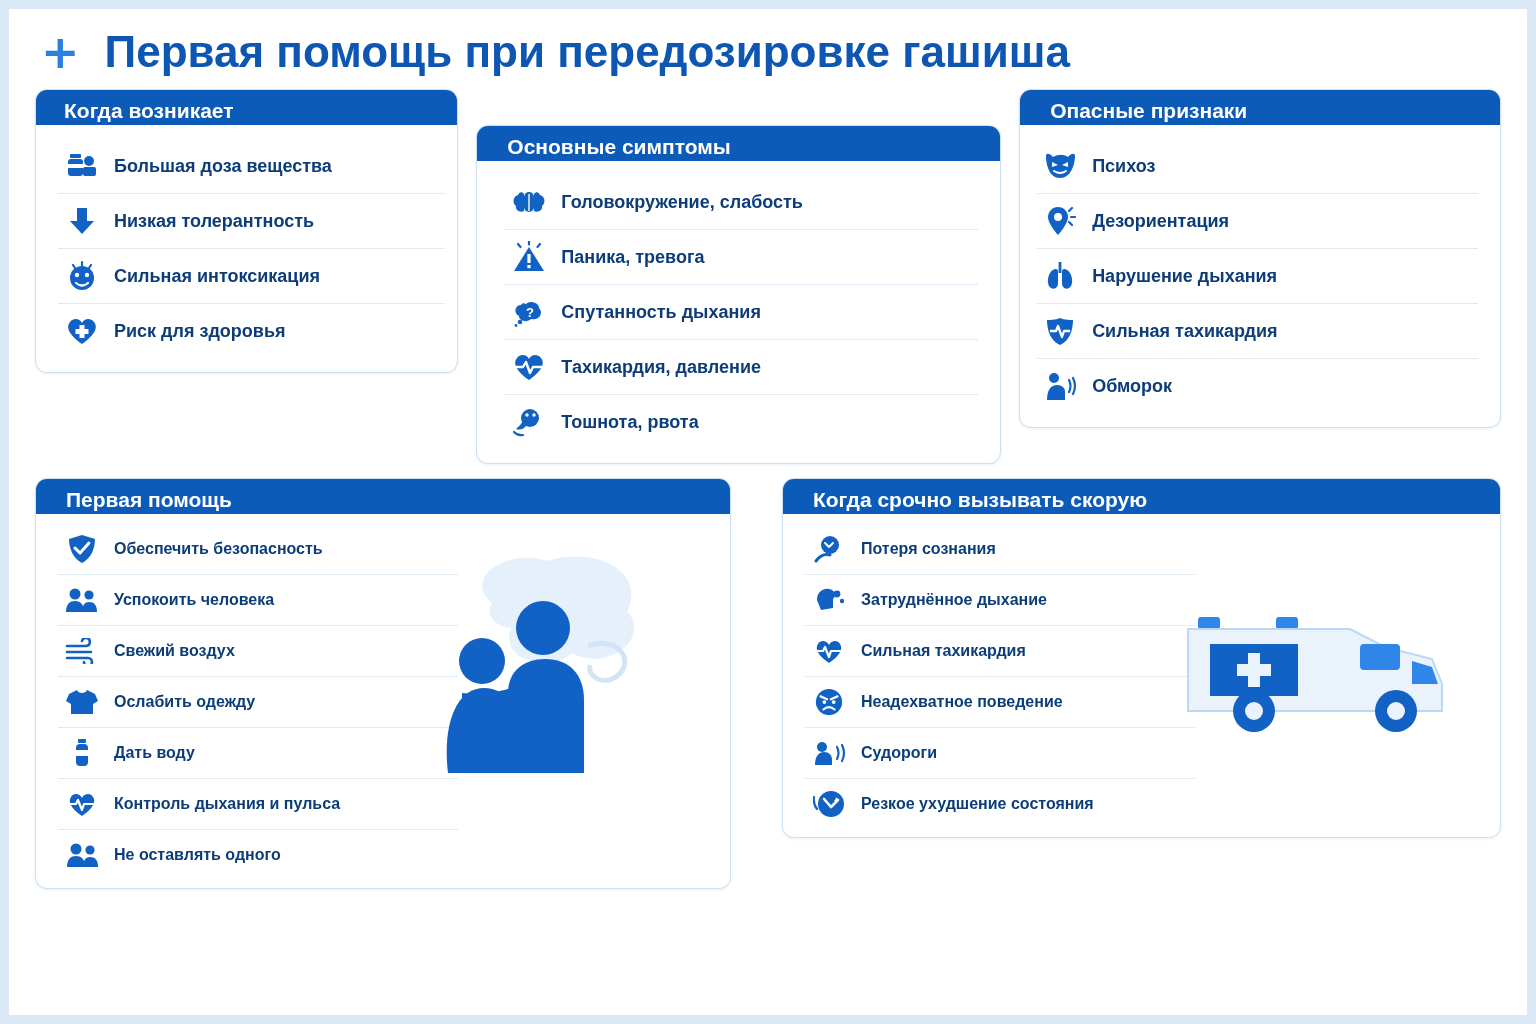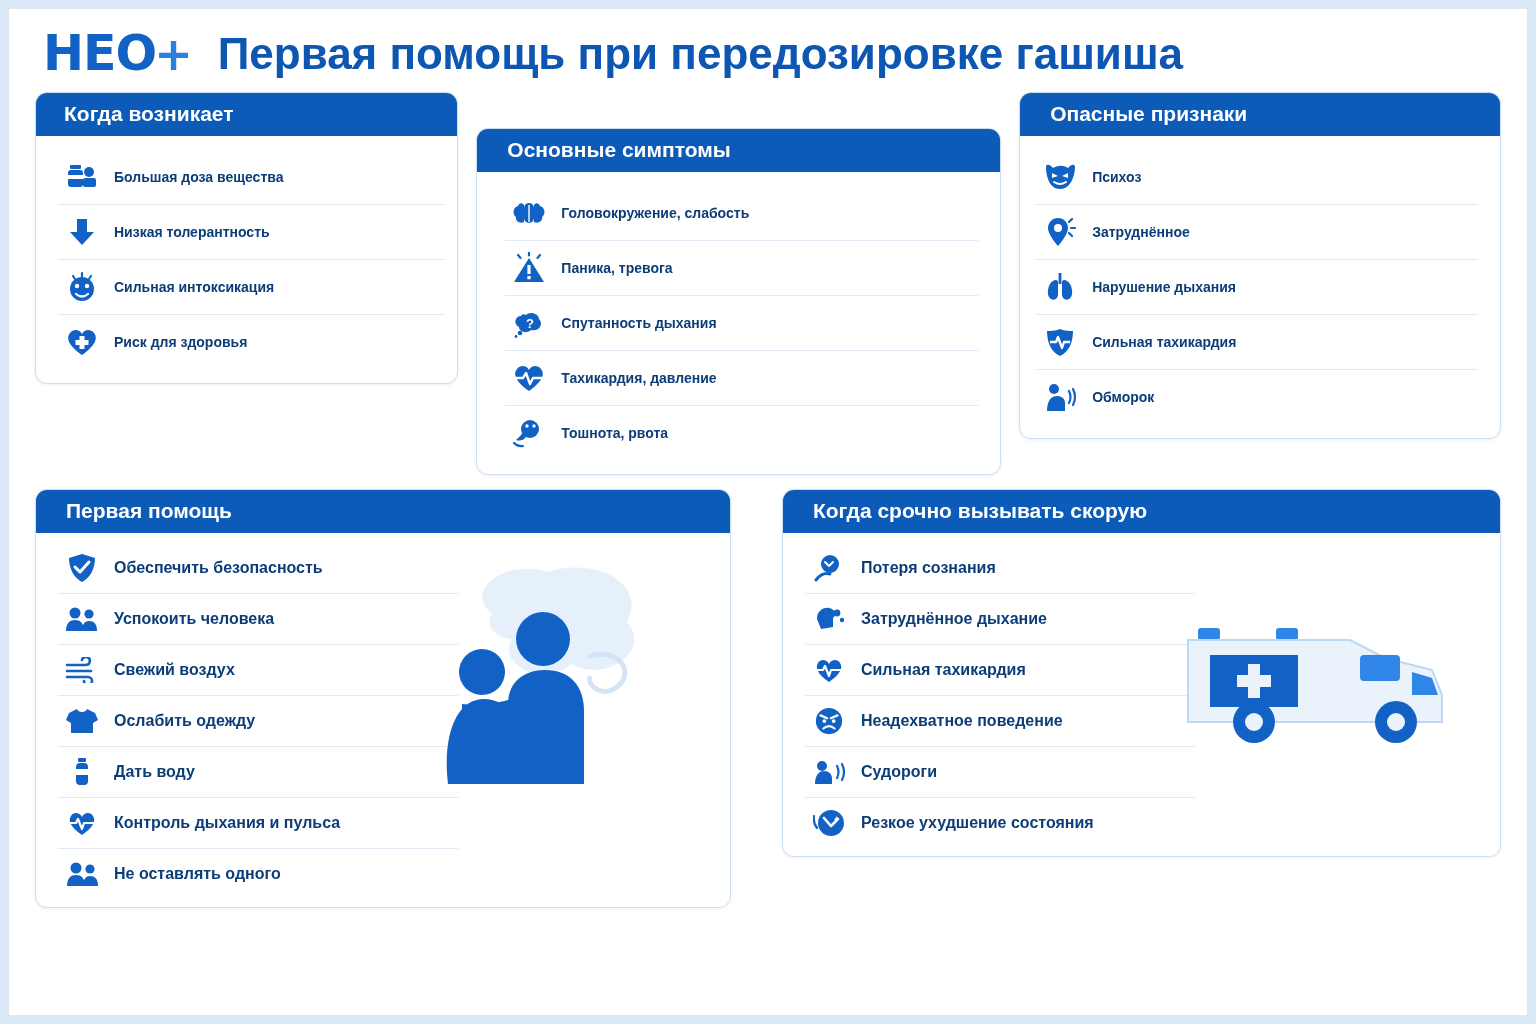--- a/index.html
+++ b/index.html
@@ -67,21 +67,21 @@
     border: 1px solid #cddff0;
     border-radius: 12px;
     box-shadow: 0 1px 3px rgba(40, 90, 150, 0.10);
     overflow: hidden;
   }
   .card-head {
     background: #0d5bb9;
     color: #ffffff;
     font-size: 21px;
     font-weight: bold;
-    padding: 9px 0 10px 28px;
+    padding: 9px 0 2px 28px;
   }
   .card-head.wide-pad { padding-left: 30px; }
   .card-body {
     padding: 14px 22px 14px 22px;
   }
   .list-item {
     display: flex;
     align-items: center;
     gap: 12px;
     padding: 8px 4px;
@@ -92,21 +92,21 @@
     flex: 0 0 auto;
     width: 40px;
     height: 38px;
     display: flex;
     align-items: center;
     justify-content: center;
     color: #0d5bb9;
   }
   .ico svg { display: block; }
   .txt {
-    font-size: 14px;
+    font-size: 18px;
     font-weight: bold;
     color: #0c3d78;
     white-space: nowrap;
   }
   
   .card-when    { width: 432px; }
   .card-symp    { width: 536px; margin-top: 36px; }
   .card-danger  { width: 492px; }
   .card-aid     { width: 722px; position: relative; }
   .card-emerg   { width: 746px; position: relative; margin-left: 20px; }
@@ -130,21 +130,20 @@
   .art-aid { right: 48px; top: 64px; }
   .art-amb { right: 30px; top: 110px; }
 </style>
 </head>
 <body>
 
 <div class="poster">
 
   <div class="header">
     <div class="logo">
-      <span>НЕО</span>
         <span class="plus">+</span>
     </div>
     <h1>Первая помощь при передозировке гашиша</h1>
   </div>
 
   <div class="row-top">
 
     <div class="card card-when">
       <div class="card-head">Когда возникает</div>
       <div class="card-body">
@@ -284,21 +283,21 @@
 
 
         <div class="list-item">
           <span class="ico">
             <svg width="32" height="32" viewBox="0 0 32 32" fill="#1261c4">
               <path d="M14 2 C8 2 4 7 4 12 C4 19 14 30 14 30 C14 30 24 19 24 12 C24 7 20 2 14 2Z"></path>
               <circle cx="14" cy="12" r="4" fill="#ffffff"></circle>
               <path d="M25 6 l3 -3 M27 12 l4 0 M25 17 l3 3" stroke="#1261c4" stroke-width="2.2" stroke-linecap="round"></path>
             </svg>
           </span>
-          <span class="txt">Затруднённое</span>
+          <span class="txt">Дезориентация</span>
         </div>
 
         <div class="list-item">
           <span class="ico">
             <svg width="34" height="32" viewBox="0 0 34 32" fill="#1261c4">
               <rect x="15.6" y="2" width="2.8" height="11"></rect>
               <path d="M15 11 C15 8 10 8 7 13 C4 18 4 26 8 28 C12 30 15 27 15 23Z"></path>
               <path d="M19 11 C19 8 24 8 27 13 C30 18 30 26 26 28 C22 30 19 27 19 23Z"></path>
             </svg>
           </span>

